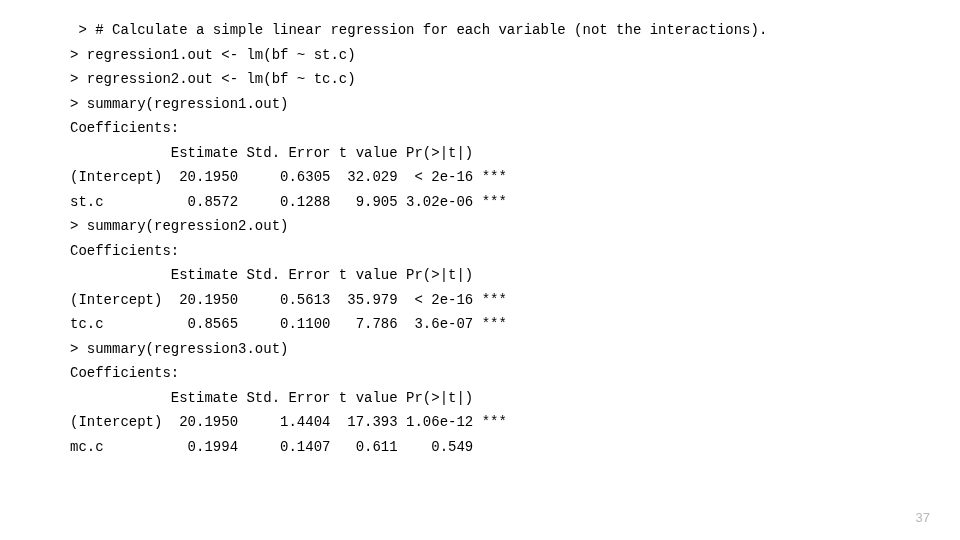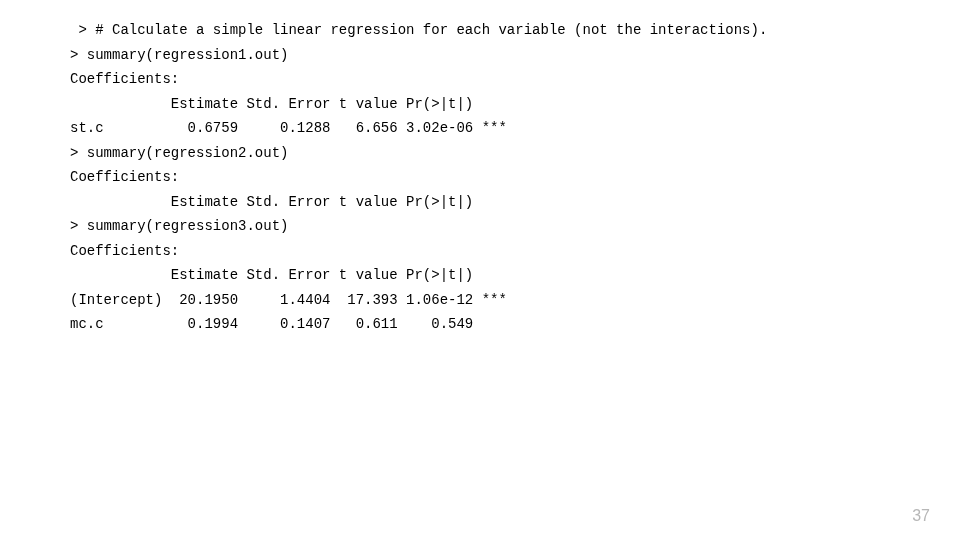--- a/index.html
+++ b/index.html
@@ -19,36 +19,41 @@
     height: 540px;
     padding: 18px 60px 10px 70px;
     box-sizing: border-box;
   }
   .line { white-space: pre; }
   .pagenum {
     position: absolute;
     right: 30px;
     bottom: 10px;
     font-family: Arial, Helvetica, sans-serif;
-    font-size: 16px;
+    font-size: 13px;
     color: #b7b7b7;
   }
 </style>
 </head>
 <body>
 
 <div class="page">
   <div class="line"> &gt; # Calculate a simple linear regression for each variable (not the interactions).</div>
+  <div class="line">&gt; regression1.out &lt;- lm(bf ~ st.c)</div>
+  <div class="line">&gt; regression2.out &lt;- lm(bf ~ tc.c)</div>
   <div class="line">&gt; summary(regression1.out)</div>
   <div class="line">Coefficients:</div>
   <div class="line">            Estimate Std. Error t value Pr(&gt;|t|)</div>
-  <div class="line">st.c          0.6759     0.1288   6.656 3.02e-06 ***</div>
+  <div class="line">(Intercept)  20.1950     0.6305  32.029  &lt; 2e-16 ***</div>
+  <div class="line">st.c          0.8572     0.1288   9.905 3.02e-06 ***</div>
   <div class="line">&gt; summary(regression2.out)</div>
   <div class="line">Coefficients:</div>
   <div class="line">            Estimate Std. Error t value Pr(&gt;|t|)</div>
+  <div class="line">(Intercept)  20.1950     0.5613  35.979  &lt; 2e-16 ***</div>
+  <div class="line">tc.c          0.8565     0.1100   7.786  3.6e-07 ***</div>
   <div class="line">&gt; summary(regression3.out)</div>
   <div class="line">Coefficients:</div>
   <div class="line">            Estimate Std. Error t value Pr(&gt;|t|)</div>
   <div class="line">(Intercept)  20.1950     1.4404  17.393 1.06e-12 ***</div>
   <div class="line">mc.c          0.1994     0.1407   0.611    0.549</div>
 
   <div class="pagenum">37</div>
 </div>
 
 </body></html>

